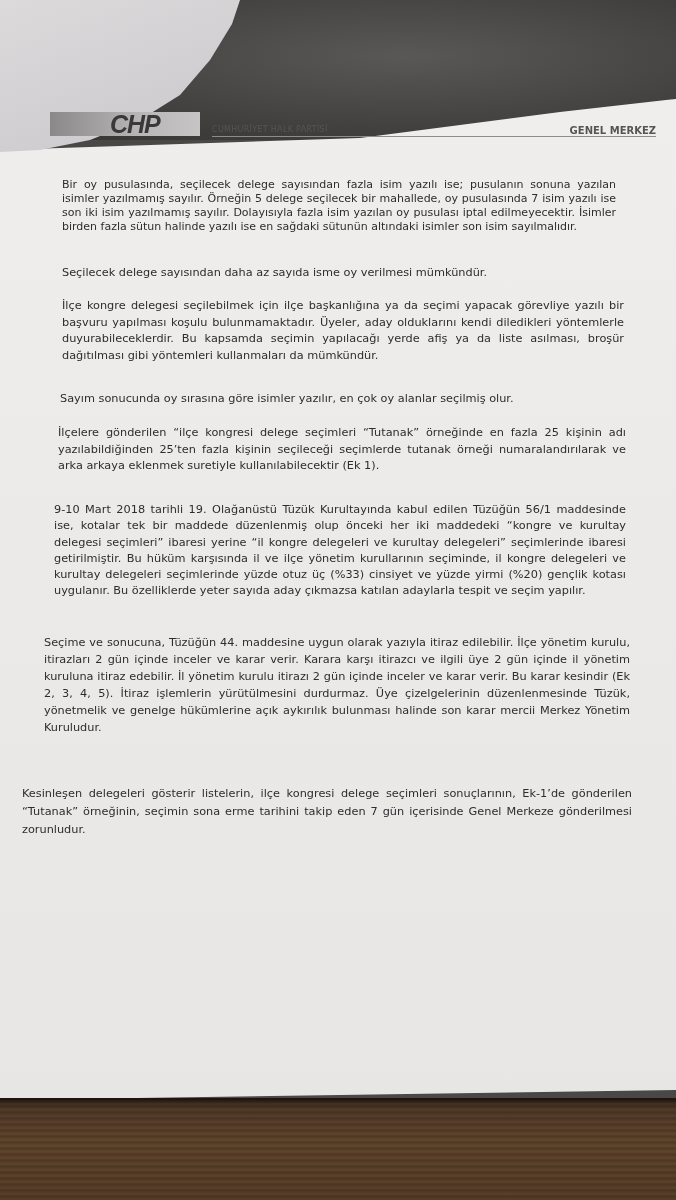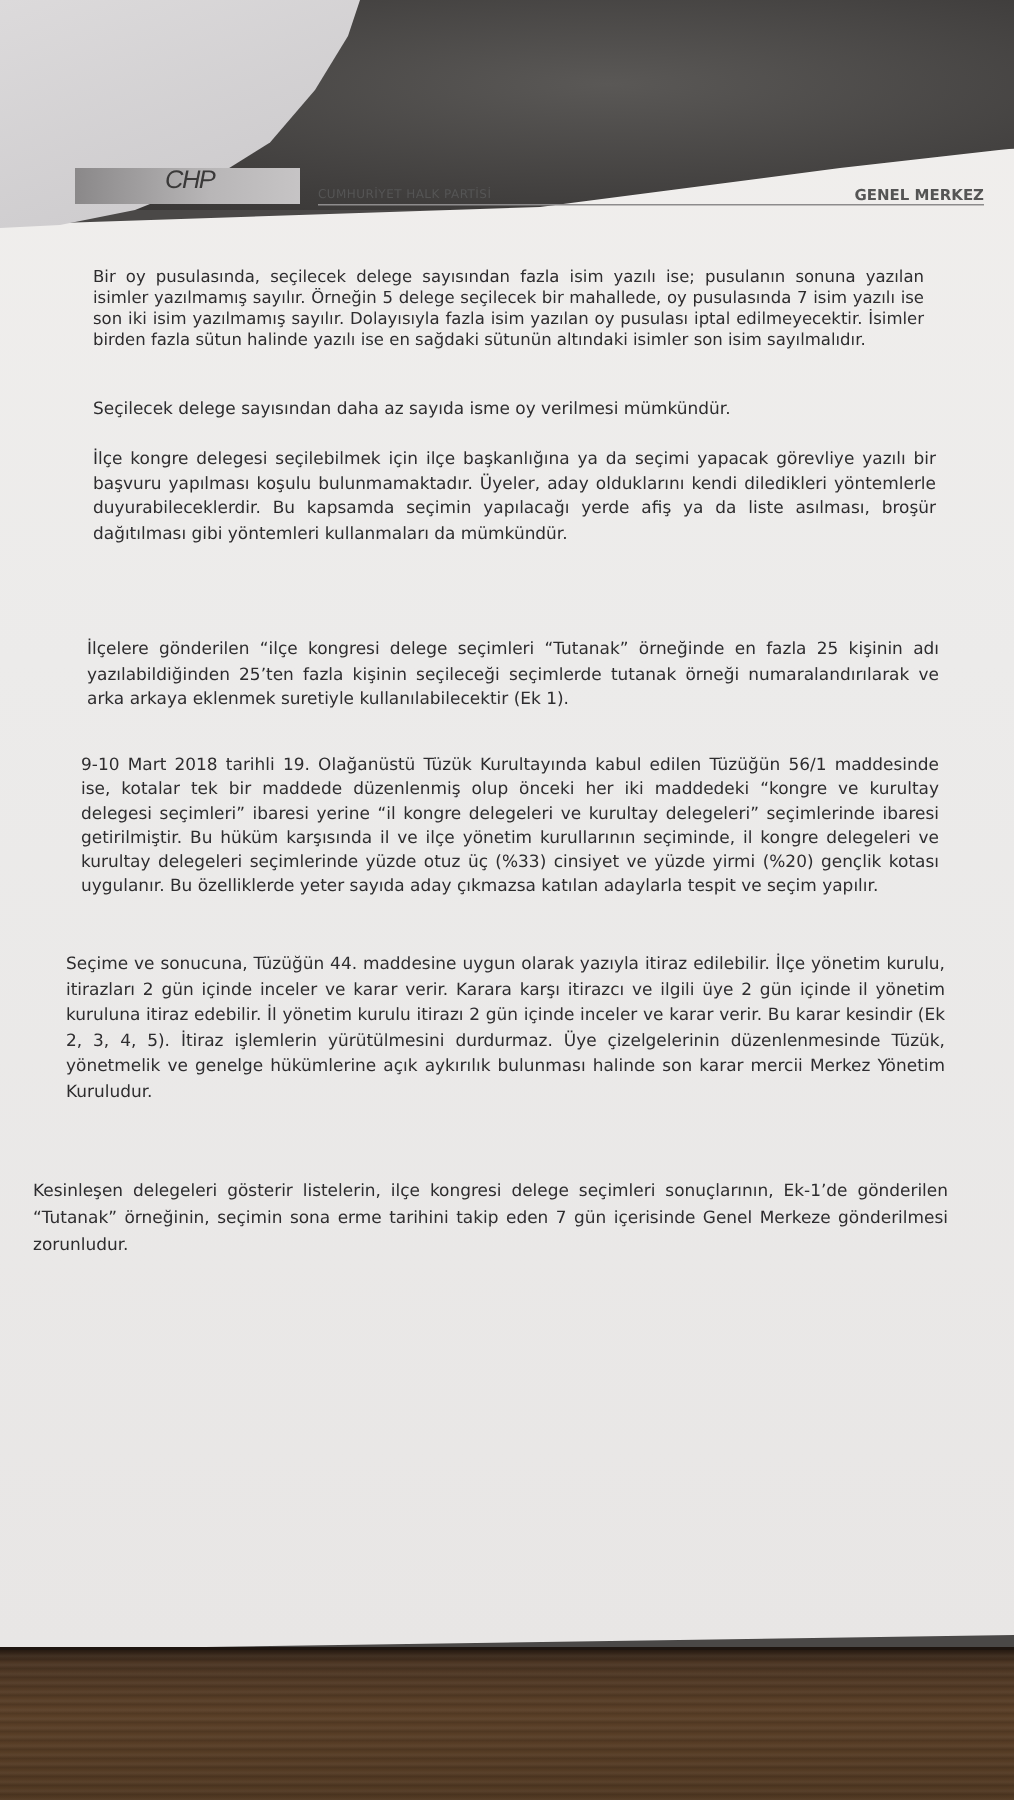--- a/index.html
+++ b/index.html
@@ -33,22 +33,22 @@
     }
     .header {
       position: absolute; left: 50px; top: 112px; width: 610px; height: 26px;
     }
     .logo-bar {
       position: absolute; left: 0; top: 0; width: 150px; height: 24px;
       background: linear-gradient(90deg, #8a8889 0%, #b8b6b7 60%, #c6c4c5 100%);
     }
     .logo-text {
       position: absolute; left: 60px; top: -2px;
-      font-family: "Liberation Sans", sans-serif; font-weight: normal; font-style: italic;
-      font-size: 17px; color: #3a3939; letter-spacing: -1px;
+      font-family: "Liberation Sans", sans-serif; font-weight: bold; font-style: italic;
+      font-size: 25px; color: #3a3939; letter-spacing: -1px;
     }
     .party-name {
       position: absolute; left: 162px; top: 13px; font-size: 8px; font-weight: normal;
       color: #555; letter-spacing: 0.3px;
     }
     .genel-merkez {
       position: absolute; right: 4px; top: 13px; font-size: 10px; font-weight: bold; color: #555;
     }
     .rule {
       position: absolute; left: 162px; right: 4px; top: 24px; height: 1px; background: #8d8b8c;
@@ -81,20 +81,21 @@
 <div class="content">
 
   <div class="p" style="left:62px; top:178px; width:554px; font-size:11px; line-height:14px;">Bir oy pusulasında, seçilecek delege sayısından fazla isim yazılı ise; pusulanın sonuna yazılan isimler yazılmamış sayılır. Örneğin 5 delege seçilecek bir mahallede, oy pusulasında 7 isim yazılı ise son iki isim yazılmamış sayılır. Dolayısıyla fazla isim yazılan oy pusulası iptal edilmeyecektir. İsimler birden fazla sütun halinde yazılı ise en sağdaki sütunün altındaki isimler son isim sayılmalıdır.</div>
 
   <div class="p" style="left:62px; top:265px; width:560px;">Seçilecek delege sayısından daha az sayıda isme oy verilmesi mümkündür.</div>
 
   <div class="p" style="left:62px; top:298px; width:562px; line-height:16.5px;">
     <span>İlçe kongre delegesi seçilebilmek için ilçe başkanlığına ya da seçimi yapacak görevliye yazılı bir başvuru yapılması koşulu </span><span class="u">bulunmamaktadır</span><span>. Üyeler, aday olduklarını kendi diledikleri yöntemlerle duyurabileceklerdir. Bu kapsamda seçimin yapılacağı yerde afiş ya da liste asılması, broşür dağıtılması gibi yöntemleri kullanmaları da mümkündür.</span>
   </div>
 
+  <div class="p" style="left:60px; top:391px; width:564px;">Sayım sonucunda oy sırasına göre isimler yazılır, en çok oy alanlar seçilmiş olur.</div>
 
   <div class="p" style="left:58px; top:425px; width:568px; line-height:16.5px;">İlçelere gönderilen “ilçe kongresi delege seçimleri “Tutanak” örneğinde en fazla 25 kişinin adı yazılabildiğinden 25’ten fazla kişinin seçileceği seçimlerde tutanak örneği numaralandırılarak ve arka arkaya eklenmek suretiyle kullanılabilecektir (Ek 1).</div>
 
   <div class="p" style="left:54px; top:502px; width:572px; line-height:16.3px;">9-10 Mart 2018 tarihli 19. Olağanüstü Tüzük Kurultayında kabul edilen Tüzüğün 56/1 maddesinde ise, kotalar tek bir maddede düzenlenmiş olup önceki her iki maddedeki “kongre ve kurultay delegesi seçimleri” ibaresi yerine “il kongre delegeleri ve kurultay delegeleri” seçimlerinde ibaresi getirilmiştir. Bu hüküm karşısında il ve ilçe yönetim kurullarının seçiminde, il kongre delegeleri ve kurultay delegeleri seçimlerinde yüzde otuz üç (%33) cinsiyet ve yüzde yirmi (%20) gençlik kotası uygulanır. Bu özelliklerde yeter sayıda aday çıkmazsa katılan adaylarla tespit ve seçim yapılır.</div>
 
   <div class="p" style="left:44px; top:634px; width:586px; line-height:17px;">Seçime ve sonucuna, Tüzüğün 44. maddesine uygun olarak yazıyla itiraz edilebilir. İlçe yönetim kurulu, itirazları 2 gün içinde inceler ve karar verir. Karara karşı itirazcı ve ilgili üye 2 gün içinde il yönetim kuruluna itiraz edebilir. İl yönetim kurulu itirazı 2 gün içinde inceler ve karar verir. Bu karar kesindir (Ek 2, 3, 4, 5). İtiraz işlemlerin yürütülmesini durdurmaz. Üye çizelgelerinin düzenlenmesinde Tüzük, yönetmelik ve genelge hükümlerine açık aykırılık bulunması halinde son karar mercii Merkez Yönetim Kuruludur.</div>
 
   <div class="p" style="left:22px; top:772px; width:610px; line-height:18px;margin-top:13px;">Kesinleşen delegeleri gösterir listelerin, ilçe kongresi delege seçimleri sonuçlarının, Ek-1’de gönderilen “Tutanak” örneğinin,  seçimin sona erme tarihini takip eden 7 gün içerisinde Genel Merkeze gönderilmesi zorunludur.</div>
 </div>
 

